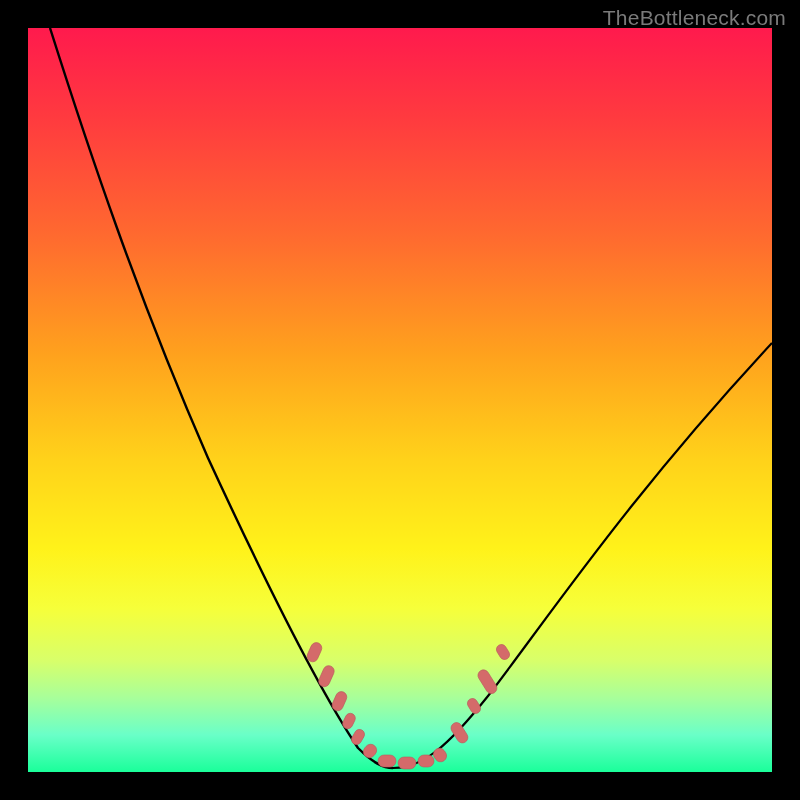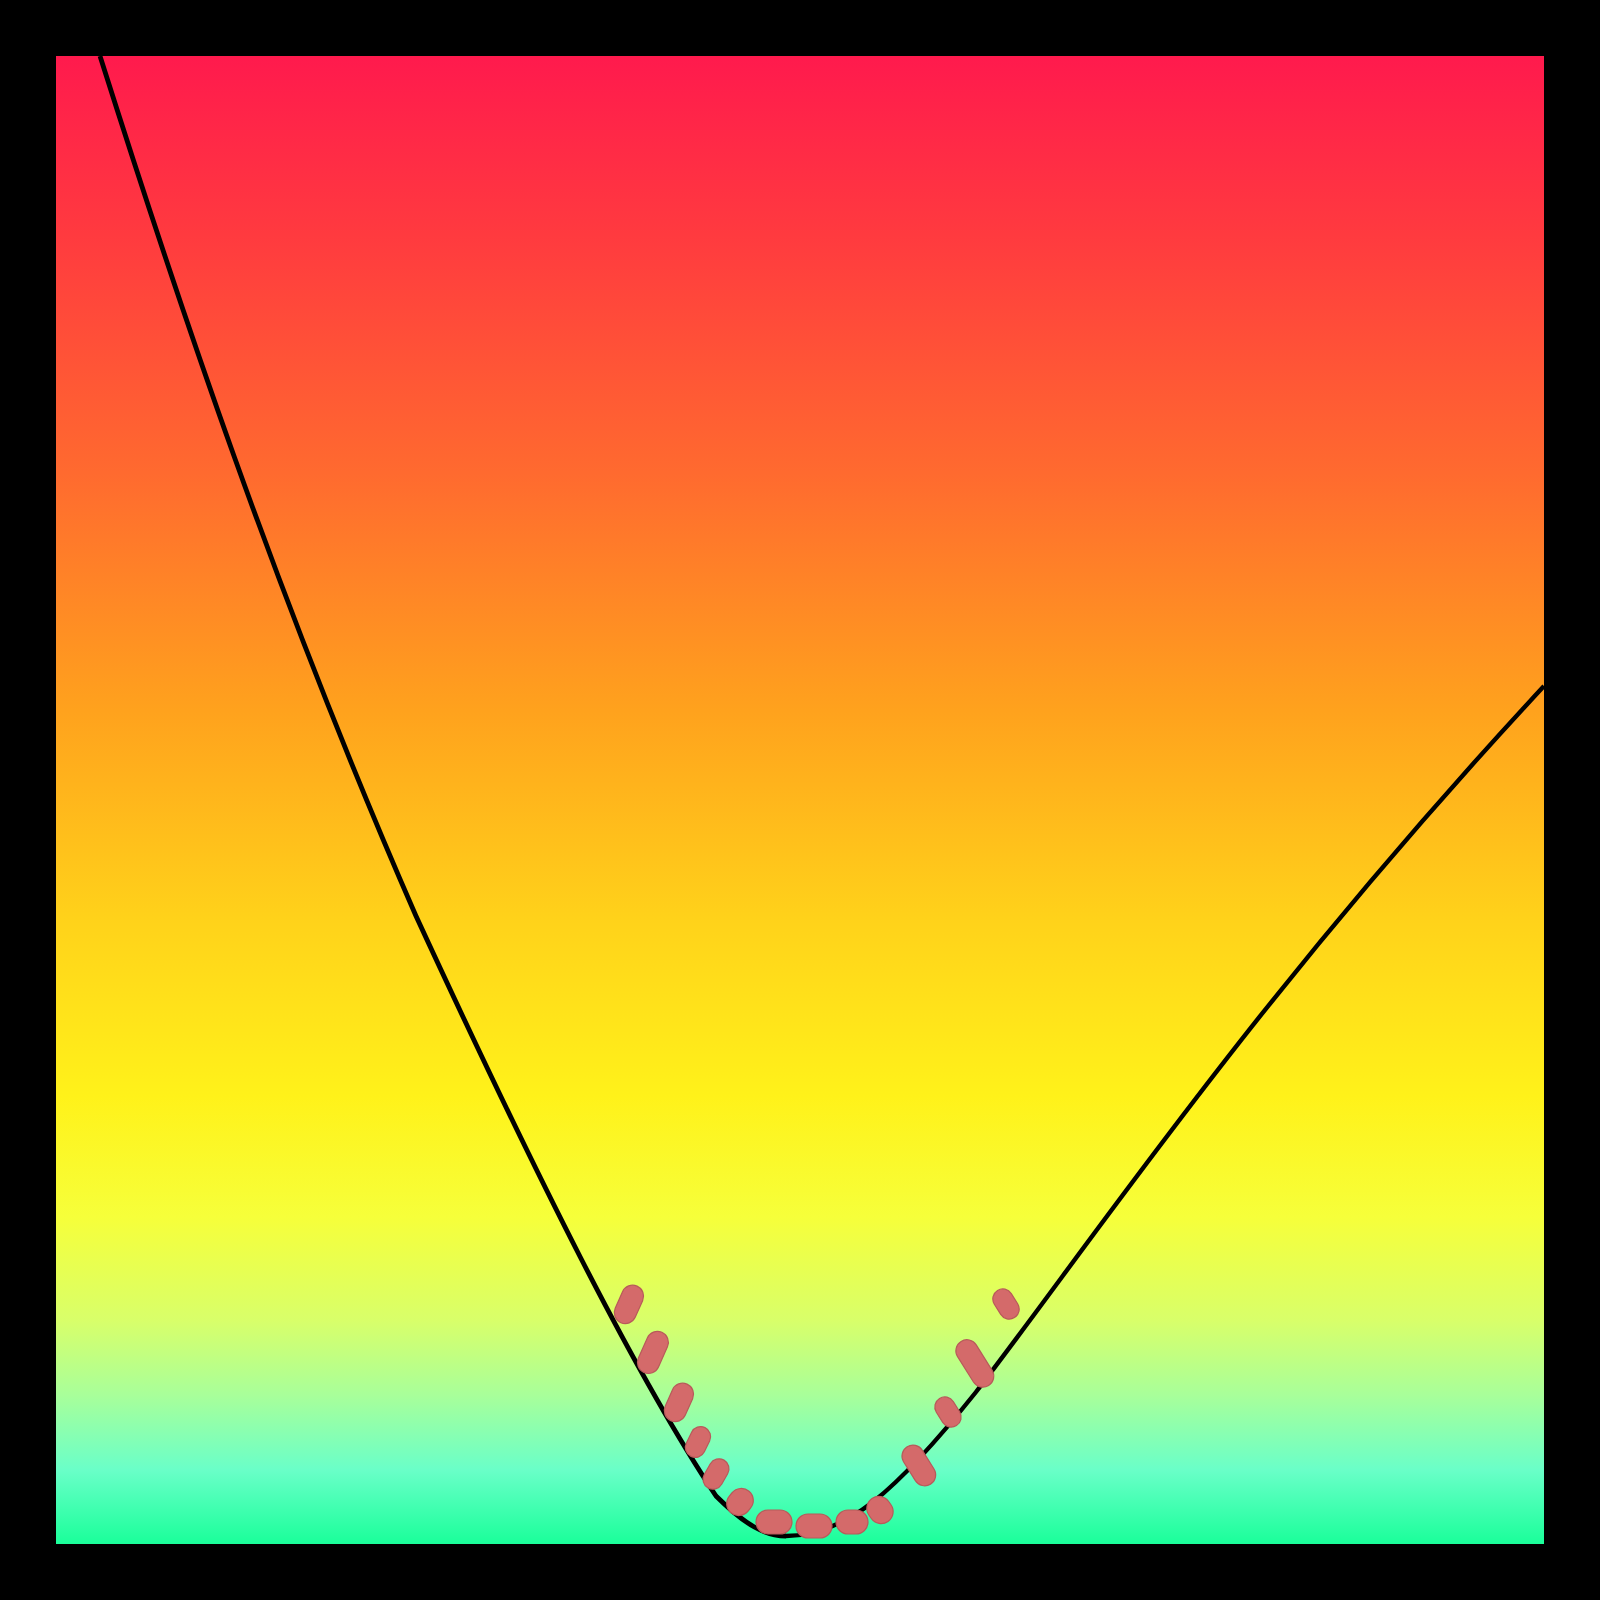--- a/index.html
+++ b/index.html
@@ -54,20 +54,21 @@
     left: 0;
     width: 744px;
     height: 744px;
   }
 </style>
 </head>
 <body>
 
 <div class="frame">
 
+  <div class="watermark">TheBottleneck.com</div>
 
   <div class="plot-area">
     <svg class="curve" viewBox="0 0 744 744">
 
       <path d="M 22 0
                C 60 120, 110 270, 180 430
                C 240 560, 290 660, 330 720
                C 345 735, 355 740, 365 740" fill="none" stroke="#000" stroke-width="2.4"></path>
 
       <path d="M 365 740

